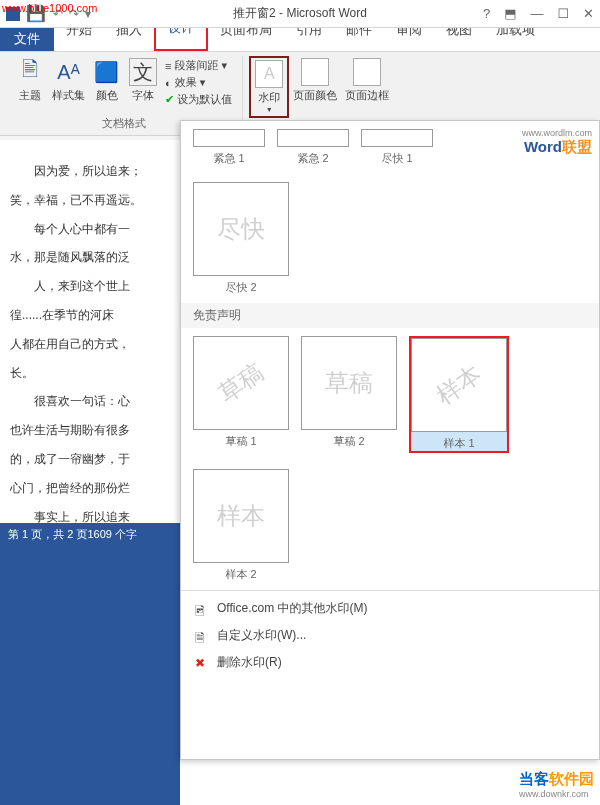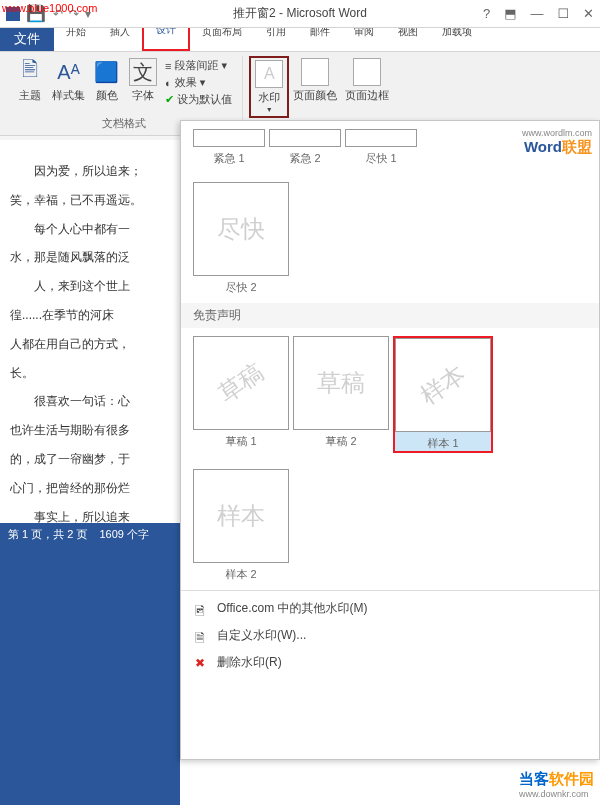--- a/index.html
+++ b/index.html
@@ -6,39 +6,39 @@
 body{width:600px;height:805px;background:#fff;overflow:hidden;position:relative}
 .titlebar{height:28px;background:#fff;display:flex;align-items:center;padding:0 6px;border-bottom:1px solid #d4d4d4;position:relative}
 .sys-icon{width:14px;height:14px;background:#2b579a;margin-right:6px}
 .save-icon{color:#2b579a;margin-right:4px}
 .qat-icon{color:#777;margin:0 3px;font-size:12px}
 .title-text{position:absolute;left:50%;transform:translateX(-50%);font-size:12px;color:#444}
 .win-ctrls{margin-left:auto;display:flex;gap:14px;color:#666;font-size:13px}
 .watermark-url{position:absolute;top:2px;left:2px;font-size:11px;color:#f00;z-index:100}
 .tabs{height:24px;background:#fff;display:flex;align-items:flex-end;padding-left:0;border-bottom:1px solid #d4d4d4}
 .tab-file{background:#2b579a;color:#fff;padding:3px 14px;font-size:13px}
-.tab{padding:12px 12px;font-size:10px;color:#444;cursor:pointer}
+.tab{padding:12px 12px;font-size:13px;color:#444;cursor:pointer}
 .tab.active{border:2px solid #ed1c24;color:#2b579a}
 .ribbon{height:84px;background:#f1f1f1;border-bottom:1px solid #d4d4d4;display:flex;padding:4px 6px}
 .rgrp{display:flex;flex-direction:column;align-items:center;padding:0 6px;border-right:1px solid #ddd}
 .rgrp:last-child{border-right:none}
 .rbtn{display:flex;flex-direction:column;align-items:center;padding:2px 4px;font-size:11px;color:#444;cursor:pointer}
 .rbtn .ricon{width:28px;height:28px;display:flex;align-items:center;justify-content:center;font-size:20px;margin-bottom:2px}
 .rbtn.wmark{border:2px solid #7f1d1d}
 .rbtn.wmark .ricon{border:1px solid #aaa;background:#fff;position:relative}
 .rbtn.wmark .ricon::after{content:"A";color:#ccc;font-size:16px}
 .grp-label{font-size:11px;color:#666;margin-top:auto}
 .small-opts{display:flex;flex-direction:column;gap:2px;font-size:11px;color:#444;padding:2px 4px}
 .small-opts div{display:flex;align-items:center;gap:3px}
 .doc-area{position:absolute;top:140px;left:0;width:180px;height:400px;background:#fff;padding:20px 10px;font-size:12px;color:#333;line-height:1.9;font-family:"SimSun"}
 .doc-area p{margin-bottom:6px;text-indent:2em}
-.status{position:absolute;bottom:260px;left:0;width:180px;height:22px;background:#2b579a;color:#fff;font-size:11px;display:flex;align-items:center;padding:0 8px;gap:12px}
+.status{position:absolute;bottom:260px;left:0;width:180px;height:22px;background:#2b579a;color:#fff;font-size:11px;display:flex;align-items:center;padding:0 8px;}
 .blue-fill{position:absolute;bottom:0;left:0;width:180px;height:260px;background:#2b579a}
 .gallery{position:absolute;top:120px;left:180px;width:420px;height:640px;background:#fff;border:1px solid #c6c6c6;box-shadow:-2px 2px 6px rgba(0,0,0,.2);overflow:hidden}
-.gal-row{display:flex;gap:4px;padding:8px 12px;flex-wrap:wrap}
+.gal-row{display:flex;gap:12px;padding:8px 12px;flex-wrap:wrap}
 .gal-item{display:flex;flex-direction:column;align-items:center;cursor:pointer}
 .gal-item.sel{border:2px solid #ed1c24;background:#cde6f7}
 .thumb{width:96px;height:94px;border:1px solid #999;background:#fff;display:flex;align-items:center;justify-content:center;font-family:"SimSun";color:#d0d0d0;font-size:24px;position:relative}
 .thumb.small{width:72px;height:18px}
 .thumb .diag{transform:rotate(-35deg)}
 .gal-label{font-size:11px;color:#666;margin-top:4px}
 .gal-section{font-size:12px;color:#666;padding:4px 12px;background:#f5f5f5}
 .gal-menu{border-top:1px solid #ddd;padding:4px 0}
 .gal-menu-item{padding:5px 14px;font-size:12px;color:#444;display:flex;align-items:center;gap:8px;cursor:pointer}
 .mi-icon{width:14px;height:14px;display:inline-block}

